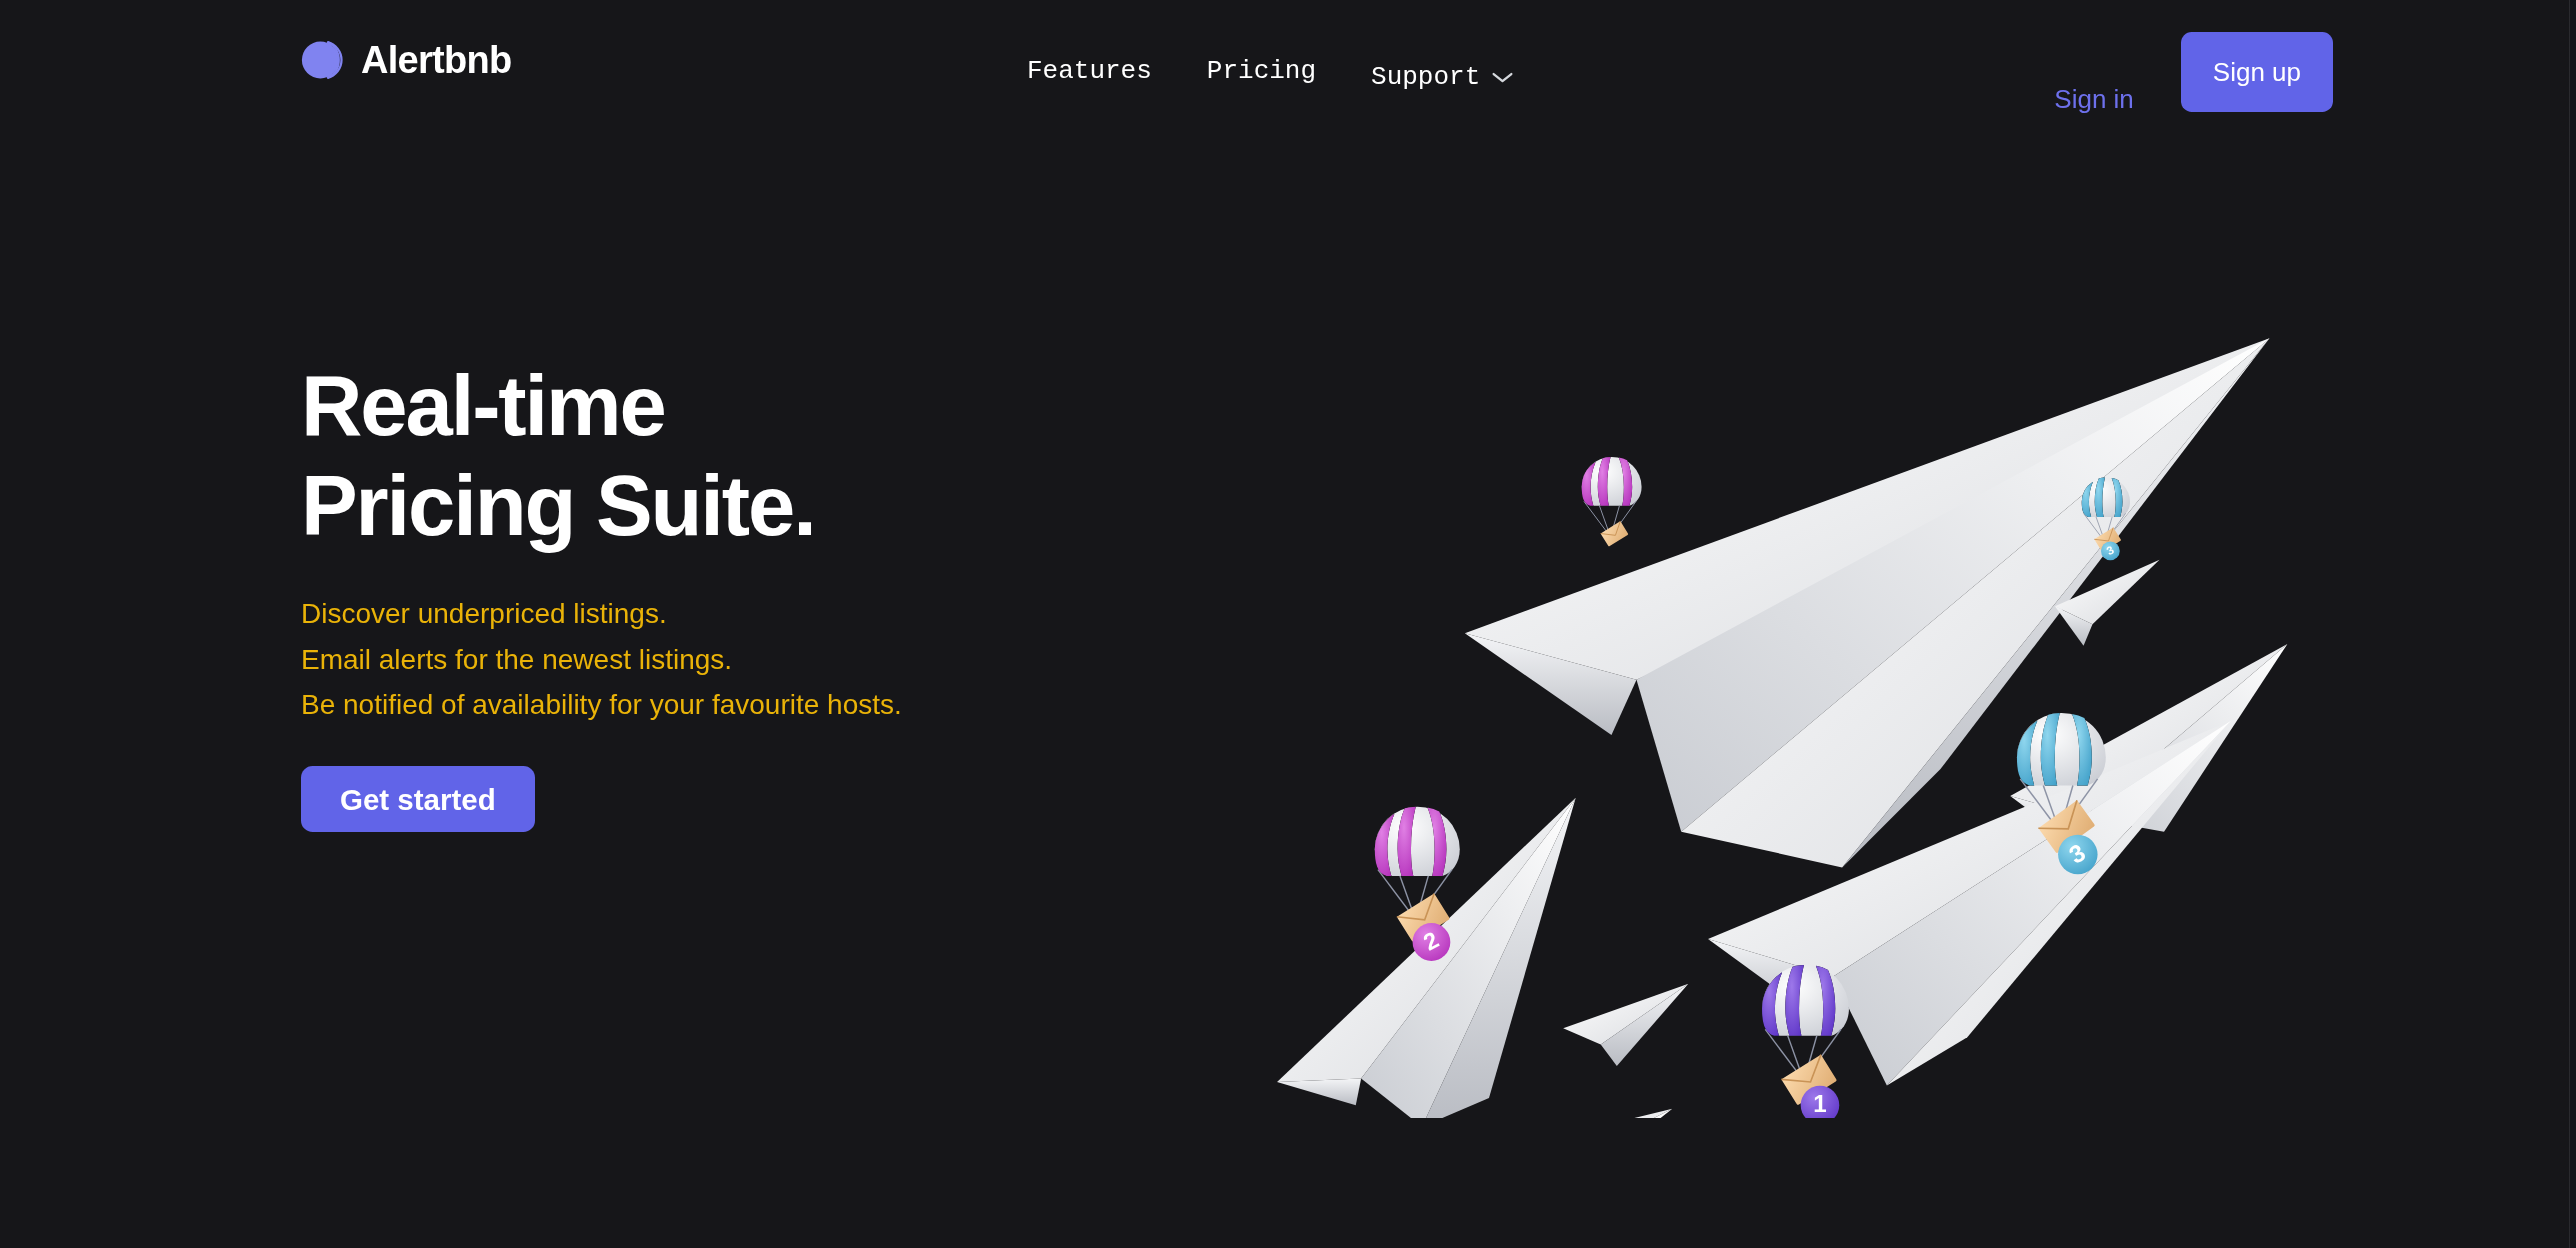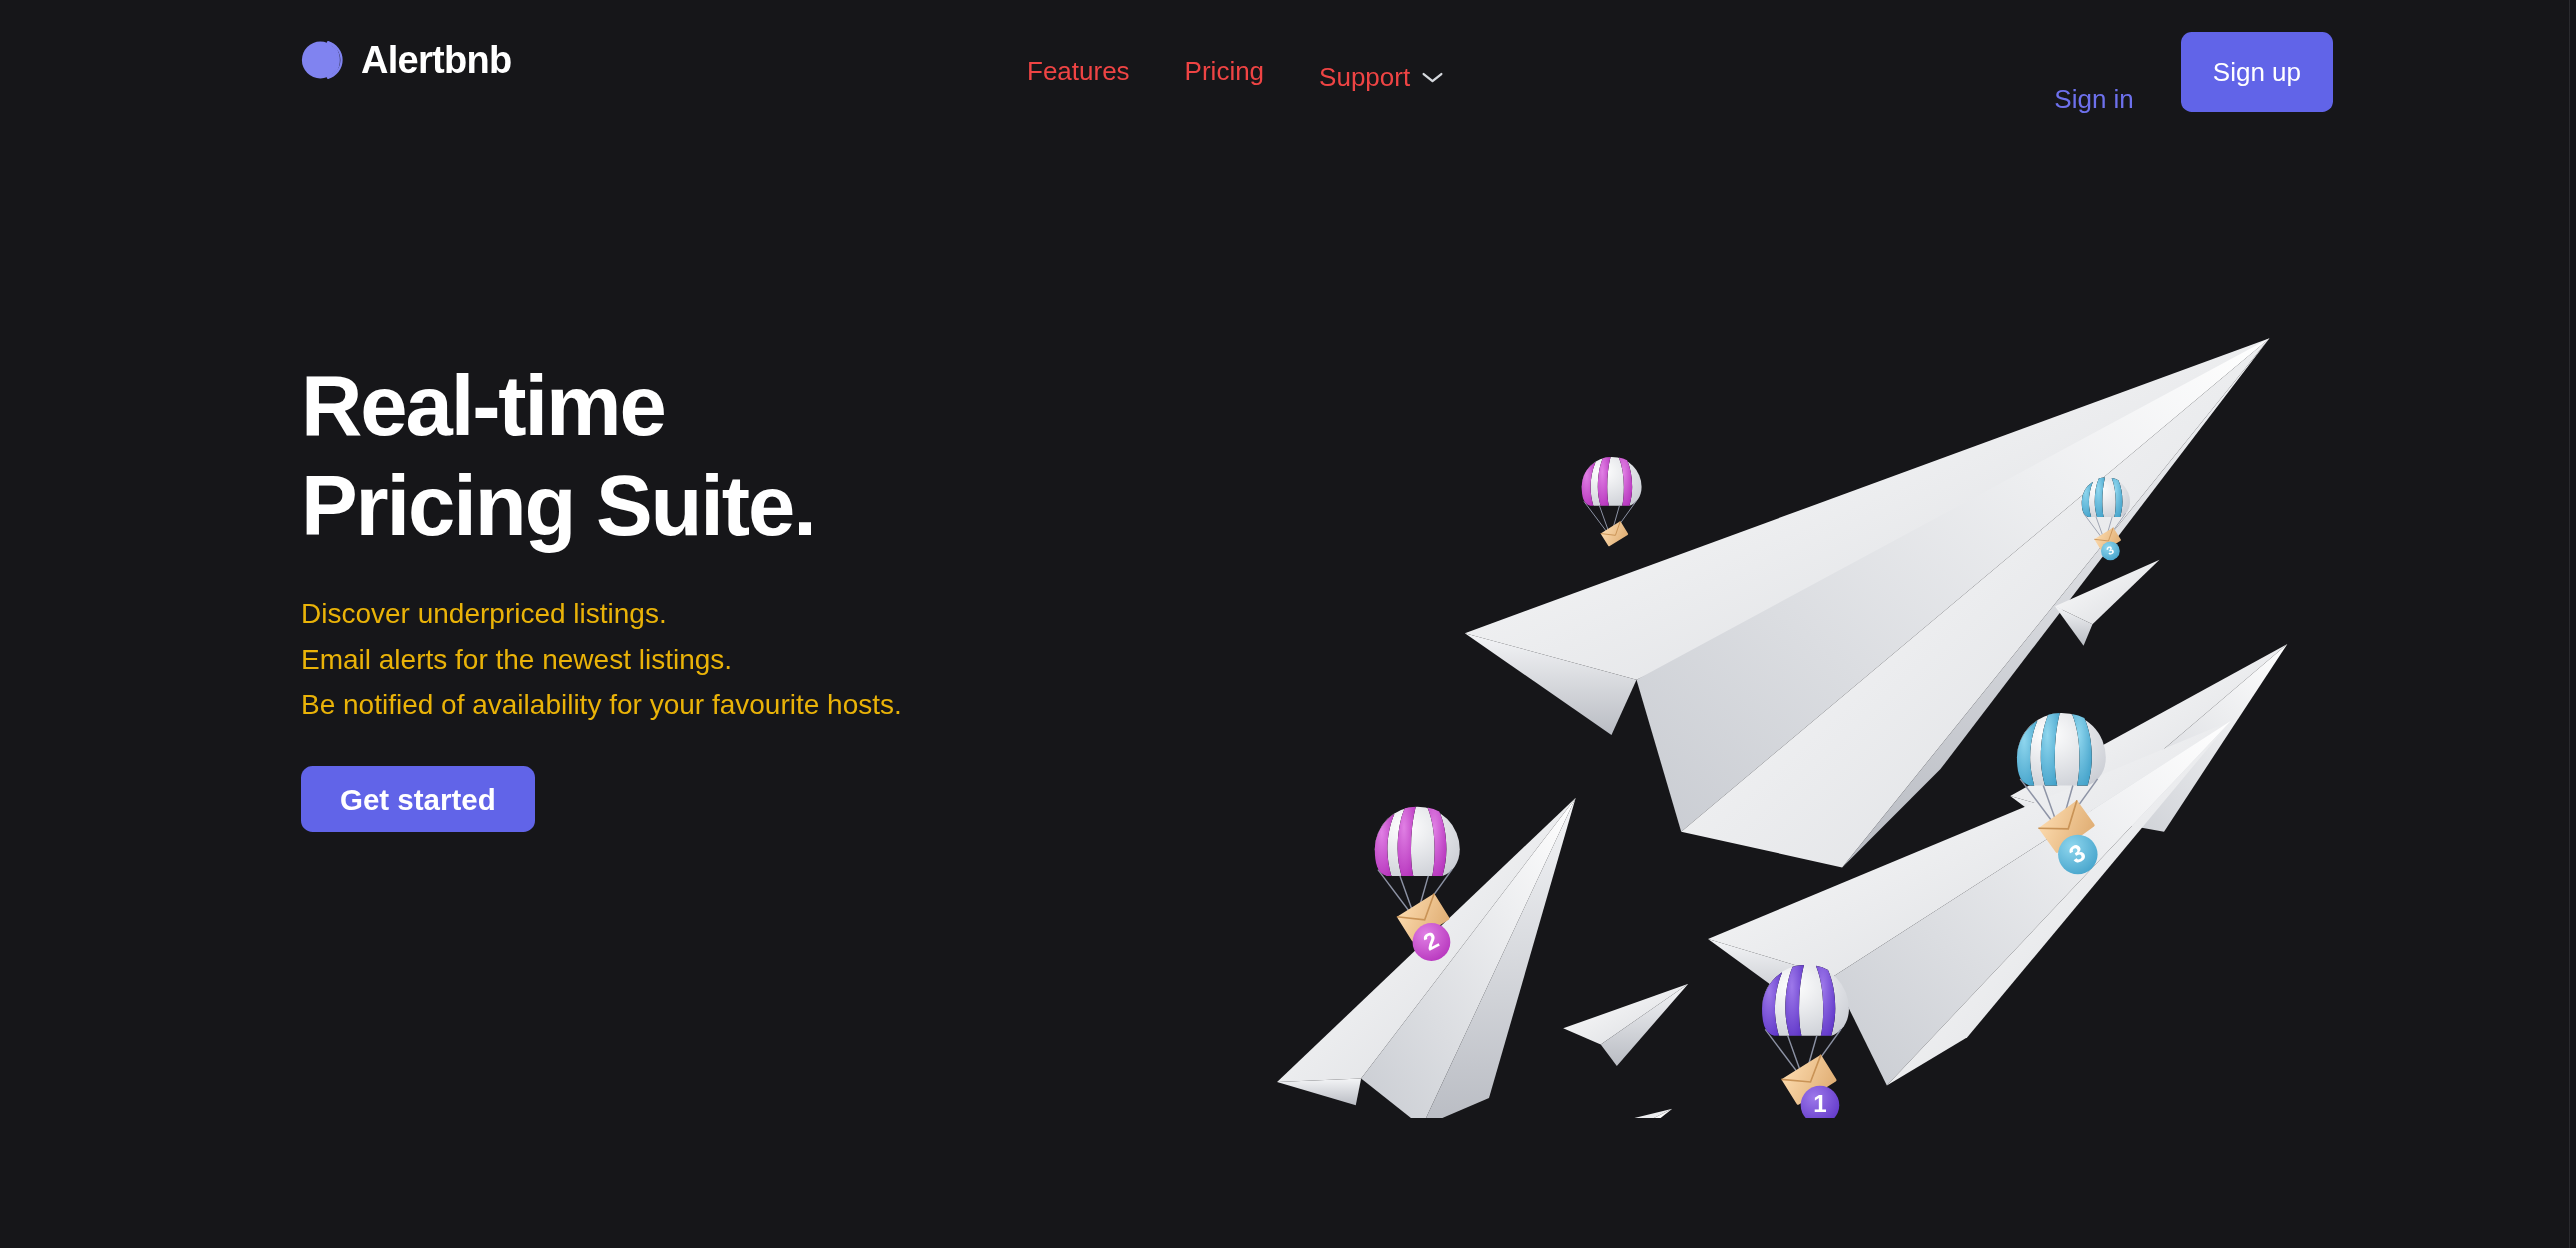--- a/index.html
+++ b/index.html
@@ -37,26 +37,27 @@
     letter-spacing:-0.7px;
     line-height:1;
   }
 
   .main-nav {
     position:absolute;
     left:1027px; top:52px;
     display:flex; align-items:center; gap:55px;
   }
   .nav-link {
-    color:#ef4444;
+    color:#ffffff;
     font-size:26px;
     font-weight:400;
     text-decoration:none;
     line-height:1;
     white-space:nowrap;
+    font-family:Liberation Mono, monospace;
   }
   .nav-link.has-caret { display:flex; align-items:center; gap:10.7px;margin-top:12px; }
   .caret { width:23px; height:14.3px; display:block; }
 
   .header-actions {
     position:absolute;
     right:243px; top:32px;
     display:flex; align-items:flex-end; gap:47px;
   }
   .signin-link {

